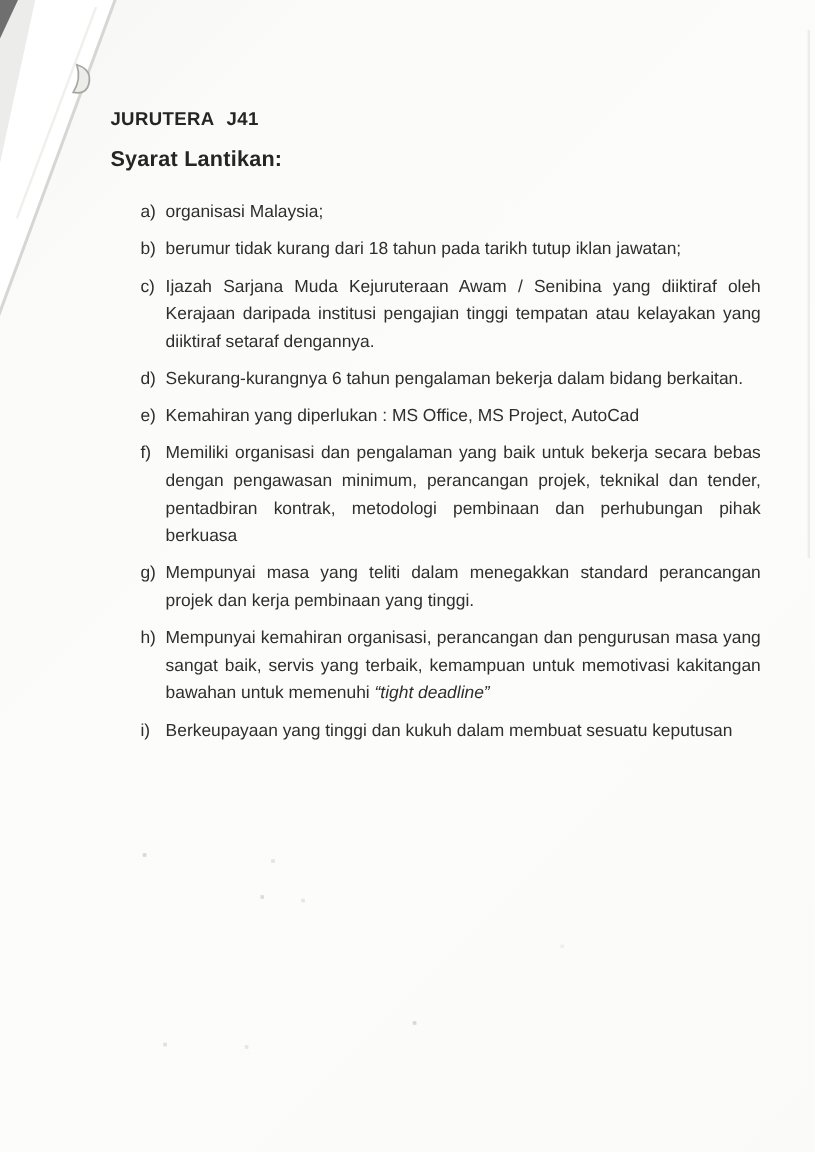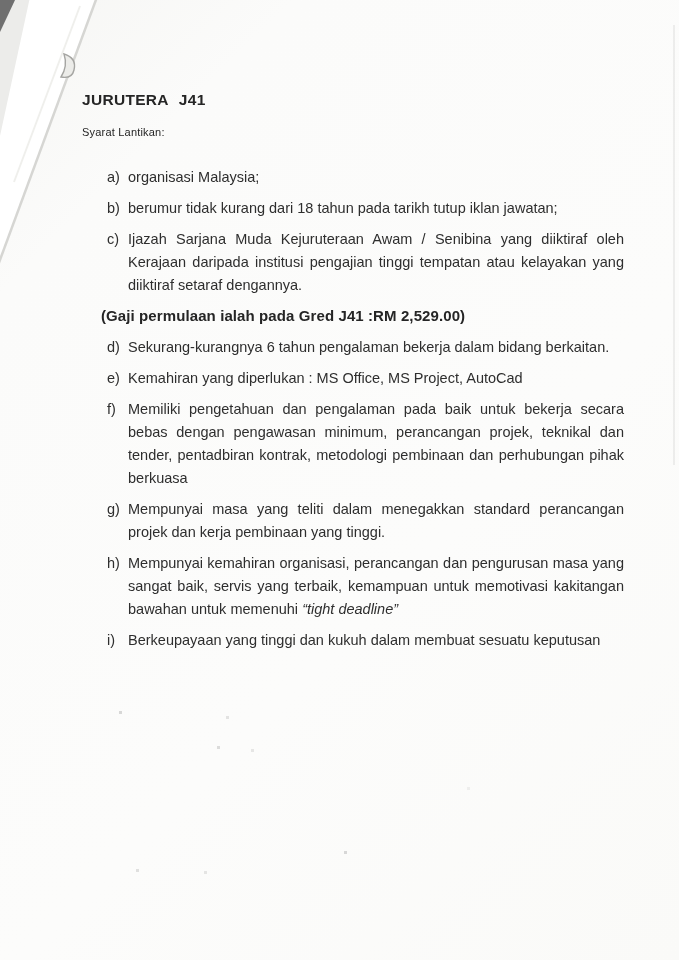--- a/index.html
+++ b/index.html
@@ -47,37 +47,37 @@
       227px 717px 0 1px rgba(170,170,170,0.30),
       218px 747px 0 1px rgba(160,160,160,0.35),
       252px 750px 0 1px rgba(180,180,180,0.30),
       345px 852px 0 1px rgba(150,150,150,0.35),
       137px 870px 0 1px rgba(160,160,160,0.30),
       205px 872px 0 1px rgba(175,175,175,0.30),
       468px 788px 0 1px rgba(200,200,200,0.25);
   }
   .doc {
     position: absolute;
-    left: 78px;
+    left: 88px;
     top: 90px;
     width: 546px;
     color: #2e2e2e;
   }
   .title {
     font-weight: bold;
     font-size: 15.5px;
     line-height: 19px;
     letter-spacing: 0.3px;
     word-spacing: 6px;
     color: #252525;
     margin: 0 0 14px 4px;
   }
   .heading {
-    font-weight: normal;
-    font-size: 11px;
+    font-weight: bold;
+    font-size: 18px;
     line-height: 19px;
     letter-spacing: 0.2px;
     color: #252525;
     margin: 0 0 24px 4px;
   }
   .intro {
     font-size: 14.5px;
     line-height: 23px;
     margin: 0 0 12px 0;
   }
@@ -143,35 +143,34 @@
     <div class="item">
       <span class="letter">b)</span>
       <span class="itext">berumur tidak kurang dari 18 tahun pada tarikh tutup iklan jawatan;</span>
     </div>
 
     <div class="item justify">
       <span class="letter">c)</span>
       <span class="itext">Ijazah Sarjana Muda Kejuruteraan Awam / Senibina yang diiktiraf oleh Kerajaan daripada institusi pengajian tinggi tempatan atau kelayakan yang diiktiraf setaraf dengannya.</span>
     </div>
 
-    <div class="salary">(Gaji permulaan ialah pada Gred J41 :RM 2,529.00)</div>
 
     <div class="item">
       <span class="letter">d)</span>
       <span class="itext">Sekurang-kurangnya 6 tahun pengalaman bekerja dalam bidang berkaitan.</span>
     </div>
 
     <div class="item">
       <span class="letter">e)</span>
       <span class="itext">Kemahiran yang diperlukan : MS Office, MS Project, AutoCad</span>
     </div>
 
     <div class="item justify">
       <span class="letter">f)</span>
-      <span class="itext">Memiliki pengetahuan dan pengalaman pada baik untuk bekerja secara bebas dengan pengawasan minimum, perancangan projek, teknikal dan tender, pentadbiran kontrak, metodologi pembinaan dan perhubungan pihak berkuasa</span>
+      <span class="itext">Memiliki organisasi dan pengalaman yang baik untuk bekerja secara bebas dengan pengawasan minimum, perancangan projek, teknikal dan tender, pentadbiran kontrak, metodologi pembinaan dan perhubungan pihak berkuasa</span>
     </div>
 
     <div class="item justify">
       <span class="letter">g)</span>
       <span class="itext">Mempunyai masa yang teliti dalam menegakkan standard perancangan projek dan kerja pembinaan yang tinggi.</span>
     </div>
 
     <div class="item justify">
       <span class="letter">h)</span>
       <span class="itext"><span>Mempunyai kemahiran organisasi, perancangan dan pengurusan masa yang sangat baik, servis yang terbaik, kemampuan untuk memotivasi kakitangan bawahan untuk memenuhi </span><em>“tight deadline”</em></span>

